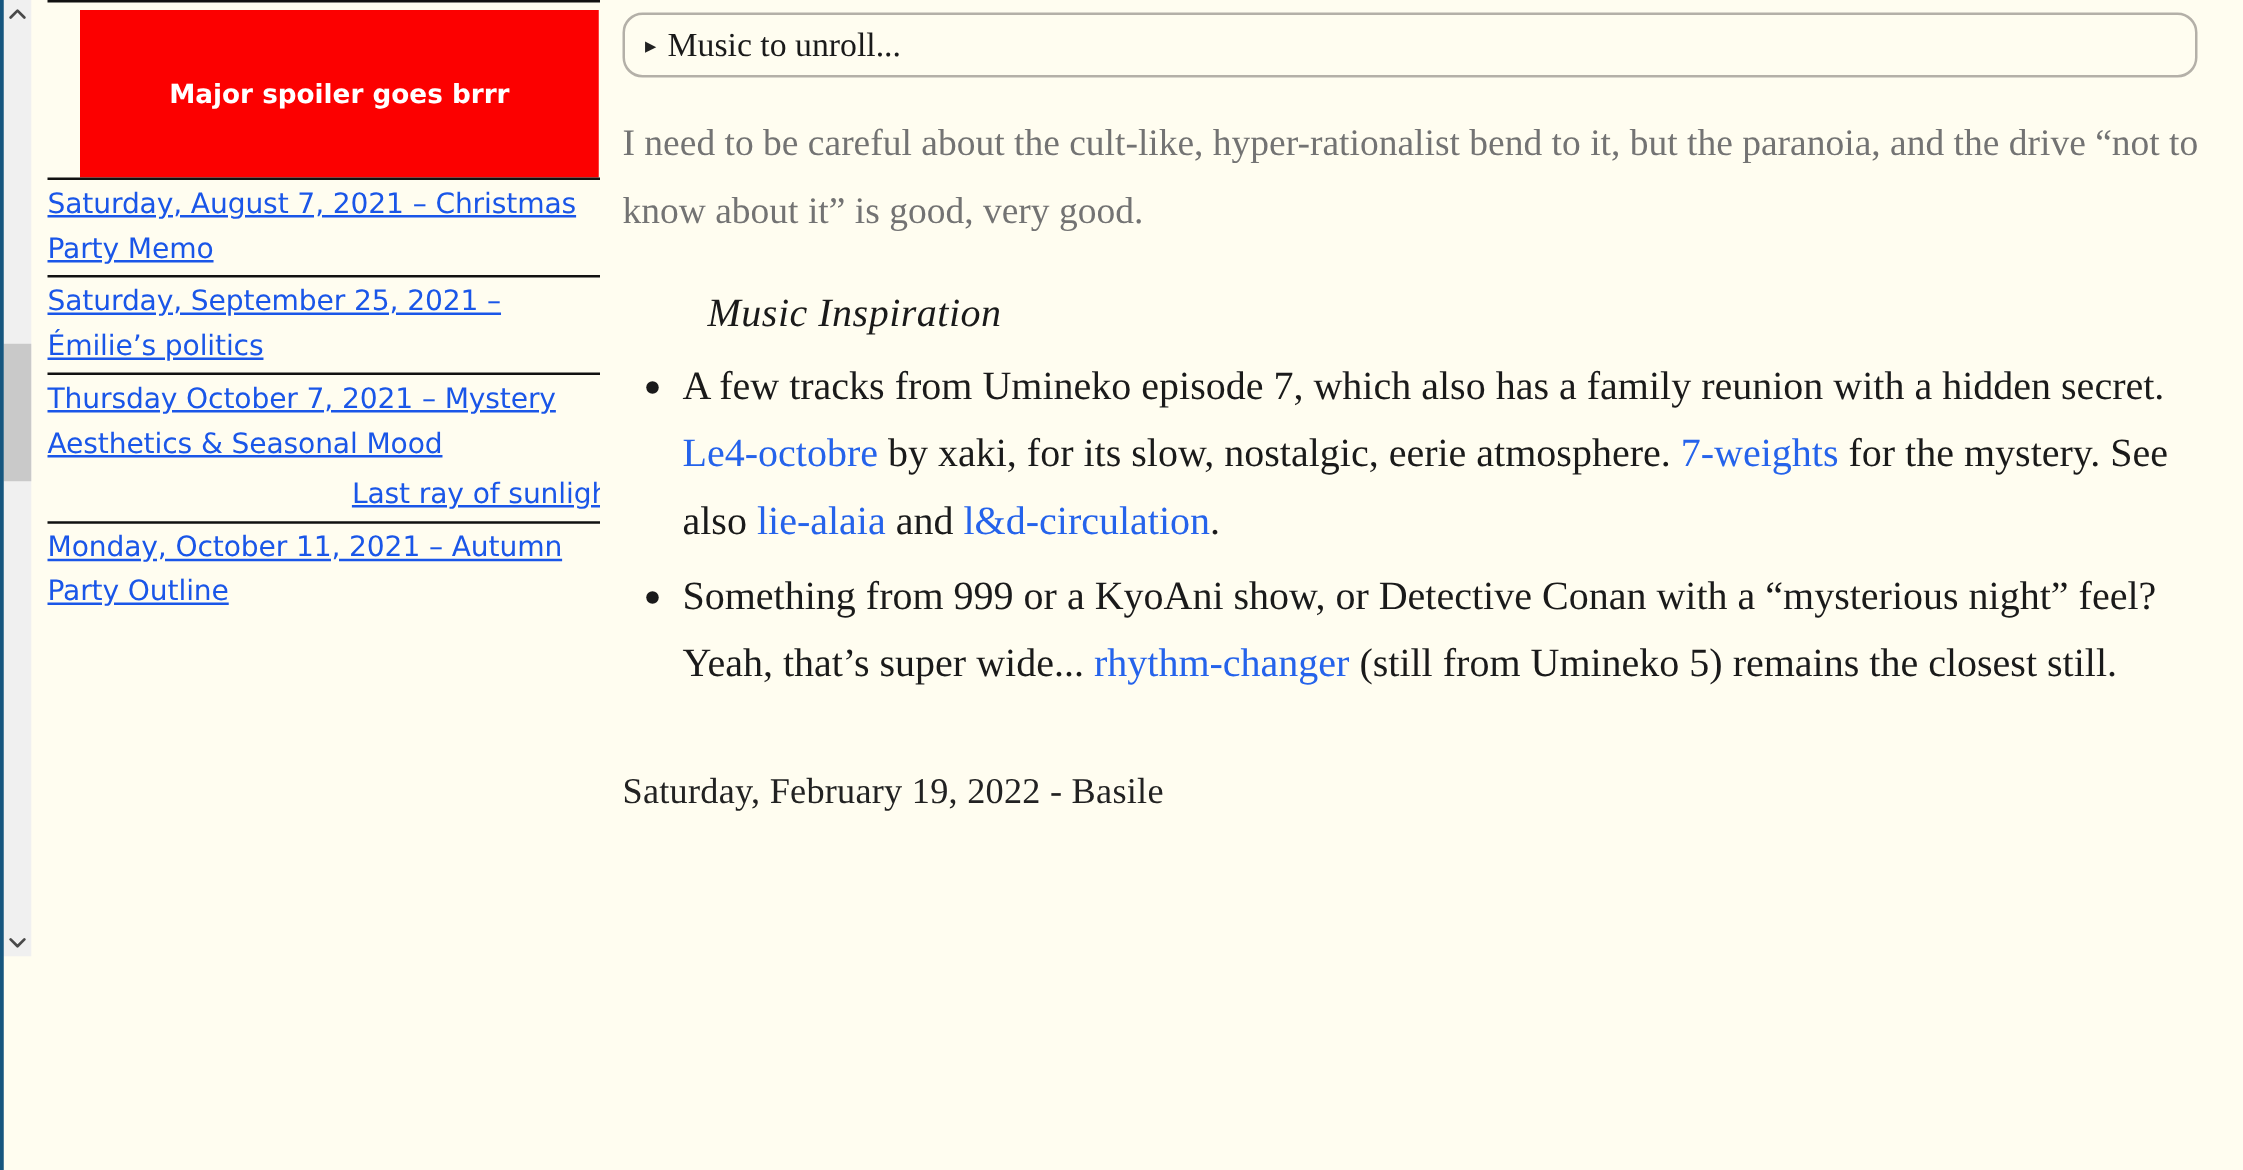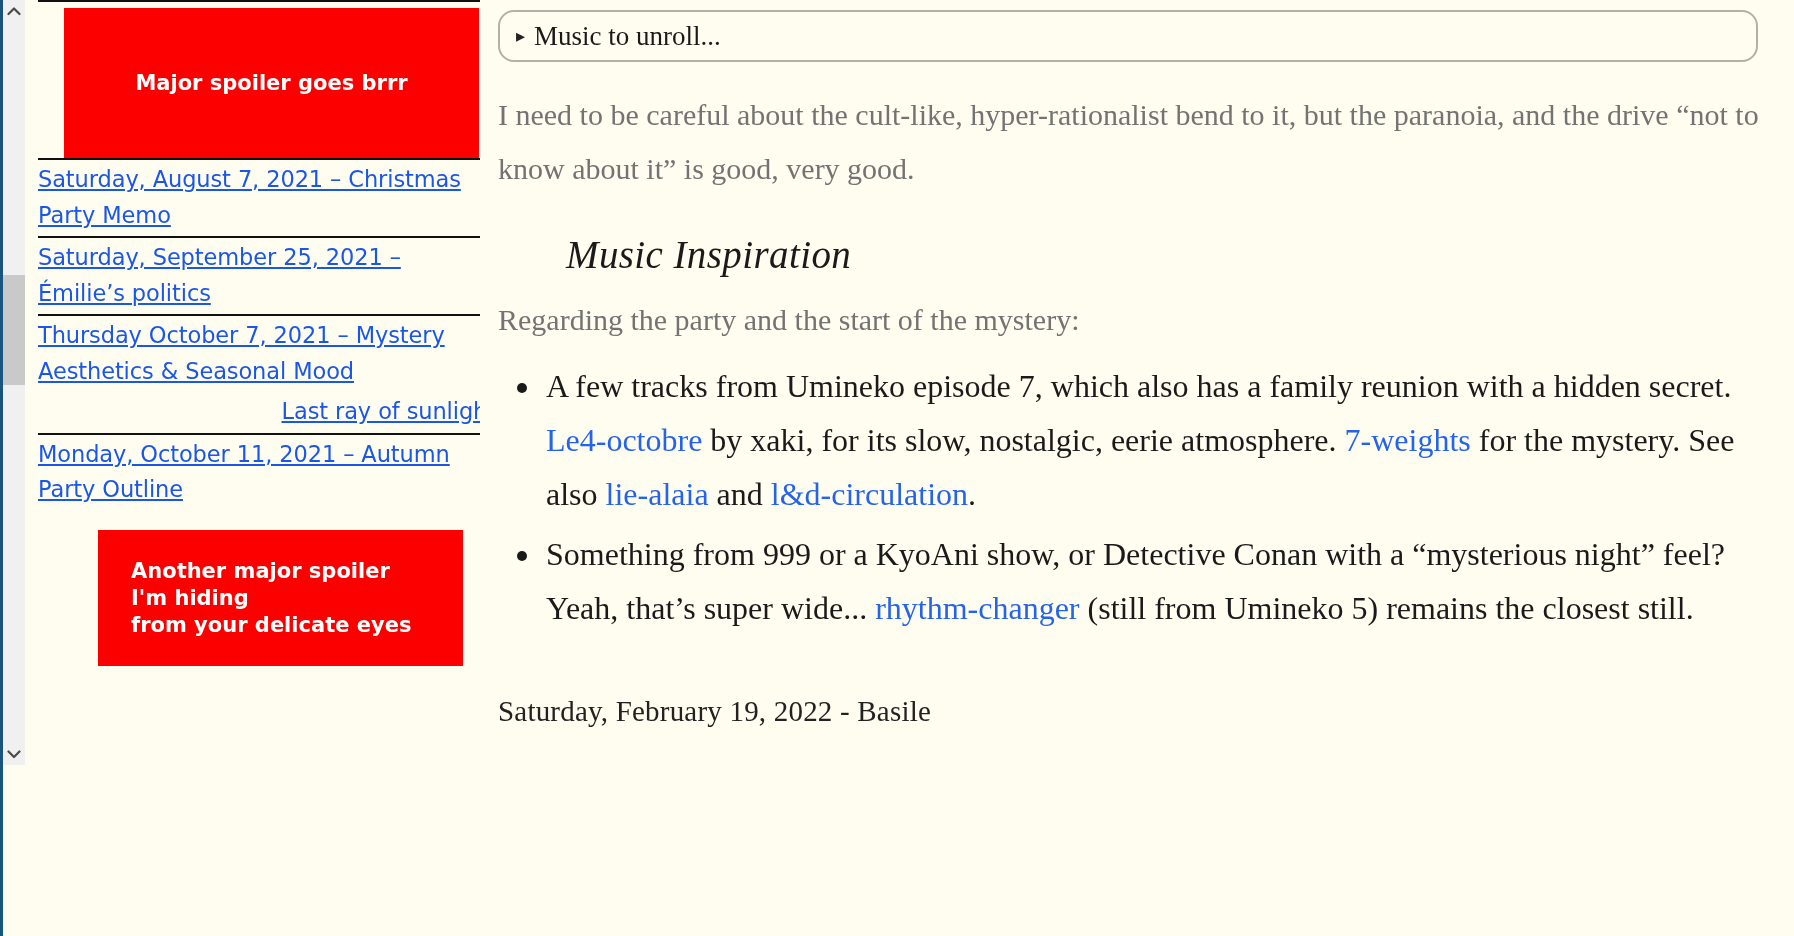--- a/index.html
+++ b/index.html
@@ -99,21 +99,21 @@
     background: #fc0000;
     color: #ffffff;
     font-family: "DejaVu Sans", sans-serif;
     font-weight: bold;
     font-size: 21px;
     line-height: 27px;
     box-sizing: border-box;
   }
   #spoiler-top {
     width: 415px;
-    height: 150px;
+    height: 134px;
     margin: 6px 0 0 26px;
     display: flex;
     align-items: center;
     justify-content: center;
     text-align: center;
   }
   #spoiler-bottom {
     width: 365px;
     margin: 19px 0 0 60px;
     padding: 28px 0 27px 33px;
@@ -157,21 +157,21 @@
     font-family: "Liberation Serif", serif;
     font-size: 30px;
     line-height: 54px;
     color: #737373;
     margin: 26px 30px 0 0;
   }
 
   #music-heading {
     font-family: "Liberation Serif", serif;
     font-style: italic;
-    font-size: 39px;
+    font-size: 32px;
     font-weight: normal;
     margin: 36px 0 0 68px;
     color: #1a1a1a;
     letter-spacing: 0.4px;
   }
 
   #regarding-par {
     margin-top: 16px;
   }
 
@@ -243,40 +243,34 @@
 
     <a class="toc-entry" href="#">Thursday October 7, 2021 – Mystery Aesthetics &amp; Seasonal Mood</a>
 
     <a class="toc-entry sub" href="#">Last ray of sunlight</a>
 
 
     <hr class="toc-rule">
 
     <a class="toc-entry" href="#">Monday, October 11, 2021 – Autumn Party Outline</a>
 
-    <div class="spoiler" id="spoiler-bottom">
-      <span class="sline">Another major spoiler</span>
-      <span class="sline">I'm hiding</span>
-      <span class="sline">from your delicate eyes</span>
-    </div>
 
   </div>
 
   <div id="main">
 
     <div id="unroll-box">
       <span id="unroll-marker">▸</span>
       <span id="unroll-label">Music to unroll...</span>
     </div>
 
     <p class="body-par">I need to be careful about the cult-like, hyper-rationalist bend to it, but the paranoia, and the drive “not to know about it” is good, very good.</p>
 
     <h3 id="music-heading">Music Inspiration</h3>
 
-    <p class="body-par" id="regarding-par">Regarding the party and the start of the mystery:</p>
 
     <ul id="music-list">
       <li>
         <span>A few tracks from Umineko episode 7, which also has a family reunion with a hidden secret. </span><a class="inline-link" href="#">Le4-octobre</a><span> by xaki, for its slow, nostalgic, eerie atmosphere. </span><a class="inline-link" href="#">7-weights</a><span> for the mystery. See also </span><a class="inline-link" href="#">lie-alaia</a><span> and </span><a class="inline-link" href="#">l&amp;d-circulation</a><span>.</span>
       </li>
       <li>
         <span>Something from 999 or a KyoAni show, or Detective Conan with a “mysterious night” feel? Yeah, that’s super wide... </span><a class="inline-link" href="#">rhythm-changer</a><span> (still from Umineko 5) remains the closest still.</span>
       </li>
     </ul>
 

